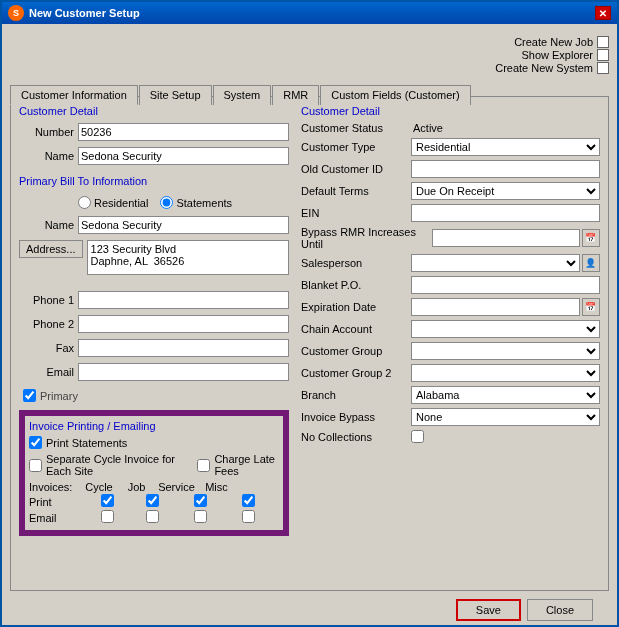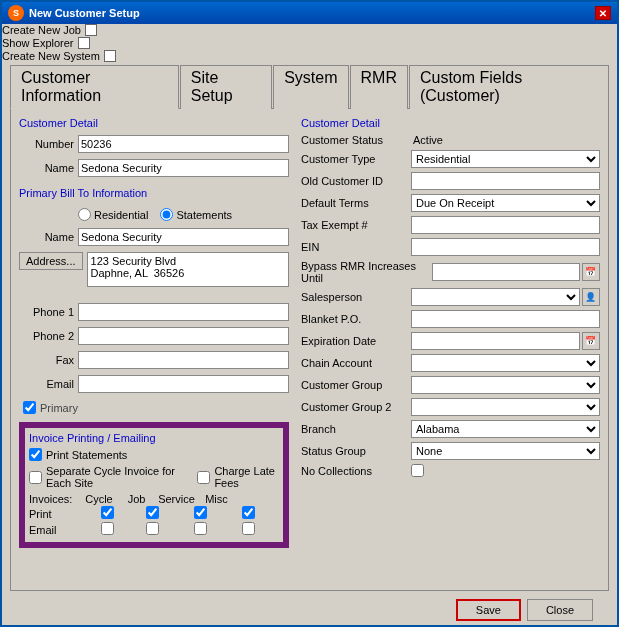--- a/index.html
+++ b/index.html
@@ -61,23 +61,24 @@
       display: flex;
       align-items: center;
       justify-content: center;
       font-weight: bold;
     }
 
     .top-right-panel {
       display: flex;
       flex-direction: column;
       gap: 1px;
-      padding: 0 8px 2px 0;
-      align-items: flex-start;
+      padding: 12px 8px 2px 0;
+      align-items: flex-end;
       flex-shrink: 0;
+      margin-left: 48px;
     }
 
     .top-right-item {
       display: flex;
       align-items: center;
       gap: 4px;
       font-size: 11px;
     }
 
     .checkbox-small {
@@ -94,23 +95,23 @@
       gap: 1px;
       flex-shrink: 0;
     }
 
     .tab {
       background: #d4d0c8;
       border: 1px solid #888;
       border-bottom: none;
       padding: 3px 10px;
       cursor: pointer;
-      font-size: 16px;
+      font-size: 11px;
       position: relative;
-      top: 1px;
+      top: 9px;
     }
 
     .tab.active {
       background: #d4d0c8;
       border-bottom: 1px solid #d4d0c8;
       z-index: 1;
       font-weight: normal;
     }
 
     .main-content {
@@ -528,24 +529,20 @@
           <input class="right-input" type="text" style="">
         </div>
 
         <div class="right-field-row">
           <span class="right-label">Default Terms</span>
           <select class="right-select">
             <option>Due On Receipt</option>
           </select>
         </div>
 
-        <div class="right-field-row">
-          <span class="right-label">Tax Exempt #</span>
-          <input class="right-input" type="text" style="">
-        </div>
 
         <div class="right-field-row">
           <span class="right-label">EIN</span>
           <input class="right-input" type="text" style="">
         </div>
 
         <div class="right-field-row">
           <span class="right-label">Bypass RMR Increases Until</span>
           <div class="select-with-icon">
             <input class="right-input" type="text" style="">
@@ -598,21 +595,21 @@
         </div>
 
         <div class="right-field-row">
           <span class="right-label">Branch</span>
           <select class="right-select">
             <option>Alabama</option>
           </select>
         </div>
 
         <div class="right-field-row">
-          <span class="right-label">Status Group</span>
+          <span class="right-label">Invoice Bypass</span>
           <select class="right-select">
             <option>None</option>
           </select>
         </div>
 
         <div class="right-field-row">
           <span class="right-label">No Collections</span>
           <input type="checkbox" style="">
         </div>
       </div>

